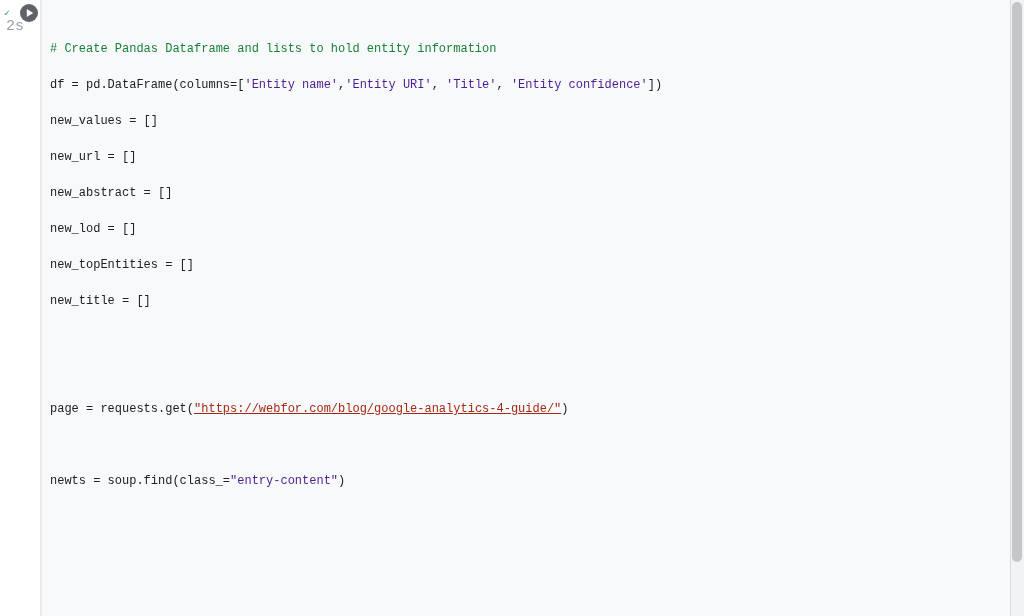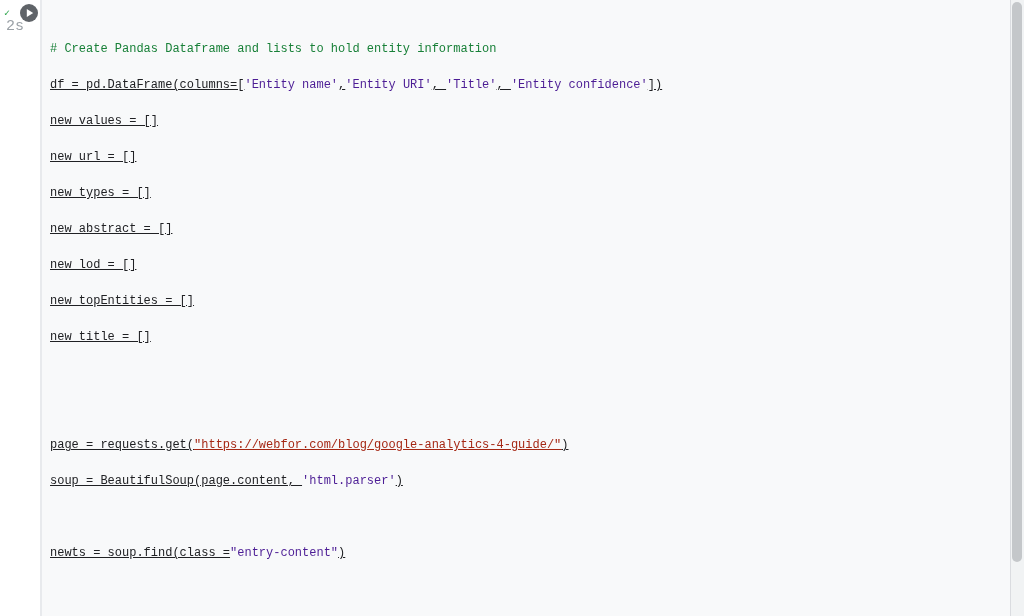--- a/index.html
+++ b/index.html
@@ -69,21 +69,21 @@
     padding: 22px 8px;
     line-height: 1.5;
     border-left: 2px solid #e8eaed;
     overflow: hidden;
     white-space: pre;
   }
   .line { white-space: pre; min-height: 18px; }
   .c-comment { color: #188038; }
   .c-string { color: #4c1d95; }
   .c-url { color: #a52714; text-decoration: underline; }
-  .c-plain { color: #202124; text-decoration: underline; }
+  .c-plain { color: #202124; }
   .scrollbar-v {
     position: absolute;
     right: 0;
     top: 0;
     width: 14px;
     height: 100%;
     background: #f1f3f4;
     border-left: 1px solid #dadce0;
   }
   .scrollbar-thumb {
@@ -110,29 +110,27 @@
           <path d="M1 0 L9 5 L1 10 Z"></path>
         </svg>
     </div>
   </div>
 
   <div class="code-area">
 <div class="line"><span class="c-comment"># Create Pandas Dataframe and lists to hold entity information</span></div>
 <div class="line"><span class="c-plain">df = pd.DataFrame(columns=[</span><span class="c-string">'Entity name'</span><span class="c-plain">,</span><span class="c-string">'Entity URI'</span><span class="c-plain">, </span><span class="c-string">'Title'</span><span class="c-plain">, </span><span class="c-string">'Entity confidence'</span><span class="c-plain">])</span></div>
 <div class="line"><span class="c-plain">new_values = []</span></div>
 <div class="line"><span class="c-plain">new_url = []</span></div>
-<div class="line"><span class="c-plain">new_types = []</span></div>
 <div class="line"><span class="c-plain">new_abstract = []</span></div>
 <div class="line"><span class="c-plain">new_lod = []</span></div>
 <div class="line"><span class="c-plain">new_topEntities = []</span></div>
 <div class="line"><span class="c-plain">new_title = []</span></div>
 <div class="line"> </div>
 <div class="line"> </div>
 <div class="line"><span class="c-plain">page = requests.get(</span><span class="c-url">"https://webfor.com/blog/google-analytics-4-guide/"</span><span class="c-plain">)</span></div>
-<div class="line"><span class="c-plain">soup = BeautifulSoup(page.content, </span><span class="c-string">'html.parser'</span><span class="c-plain">)</span></div>
 <div class="line"> </div>
 <div class="line"><span class="c-plain">newts = soup.find(class_=</span><span class="c-string">"entry-content"</span><span class="c-plain">)</span></div>
 
 
 
 
 
 
 
 

